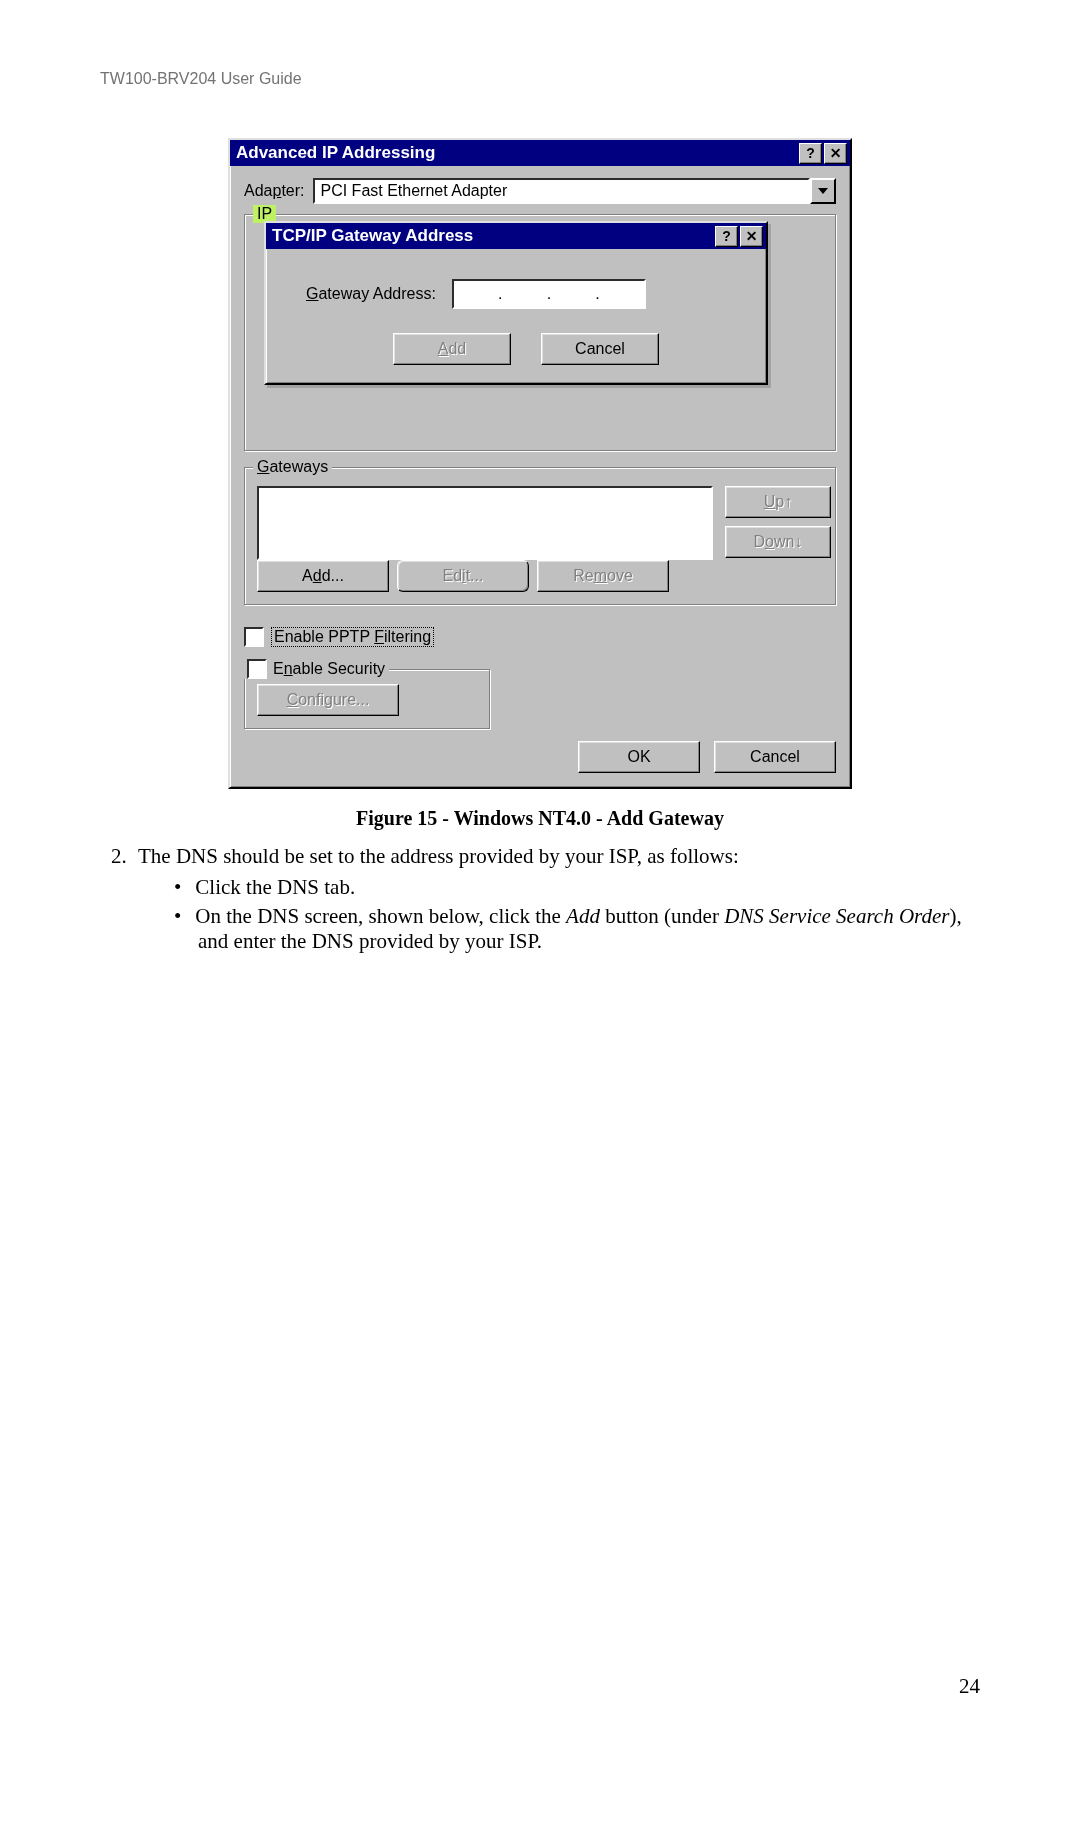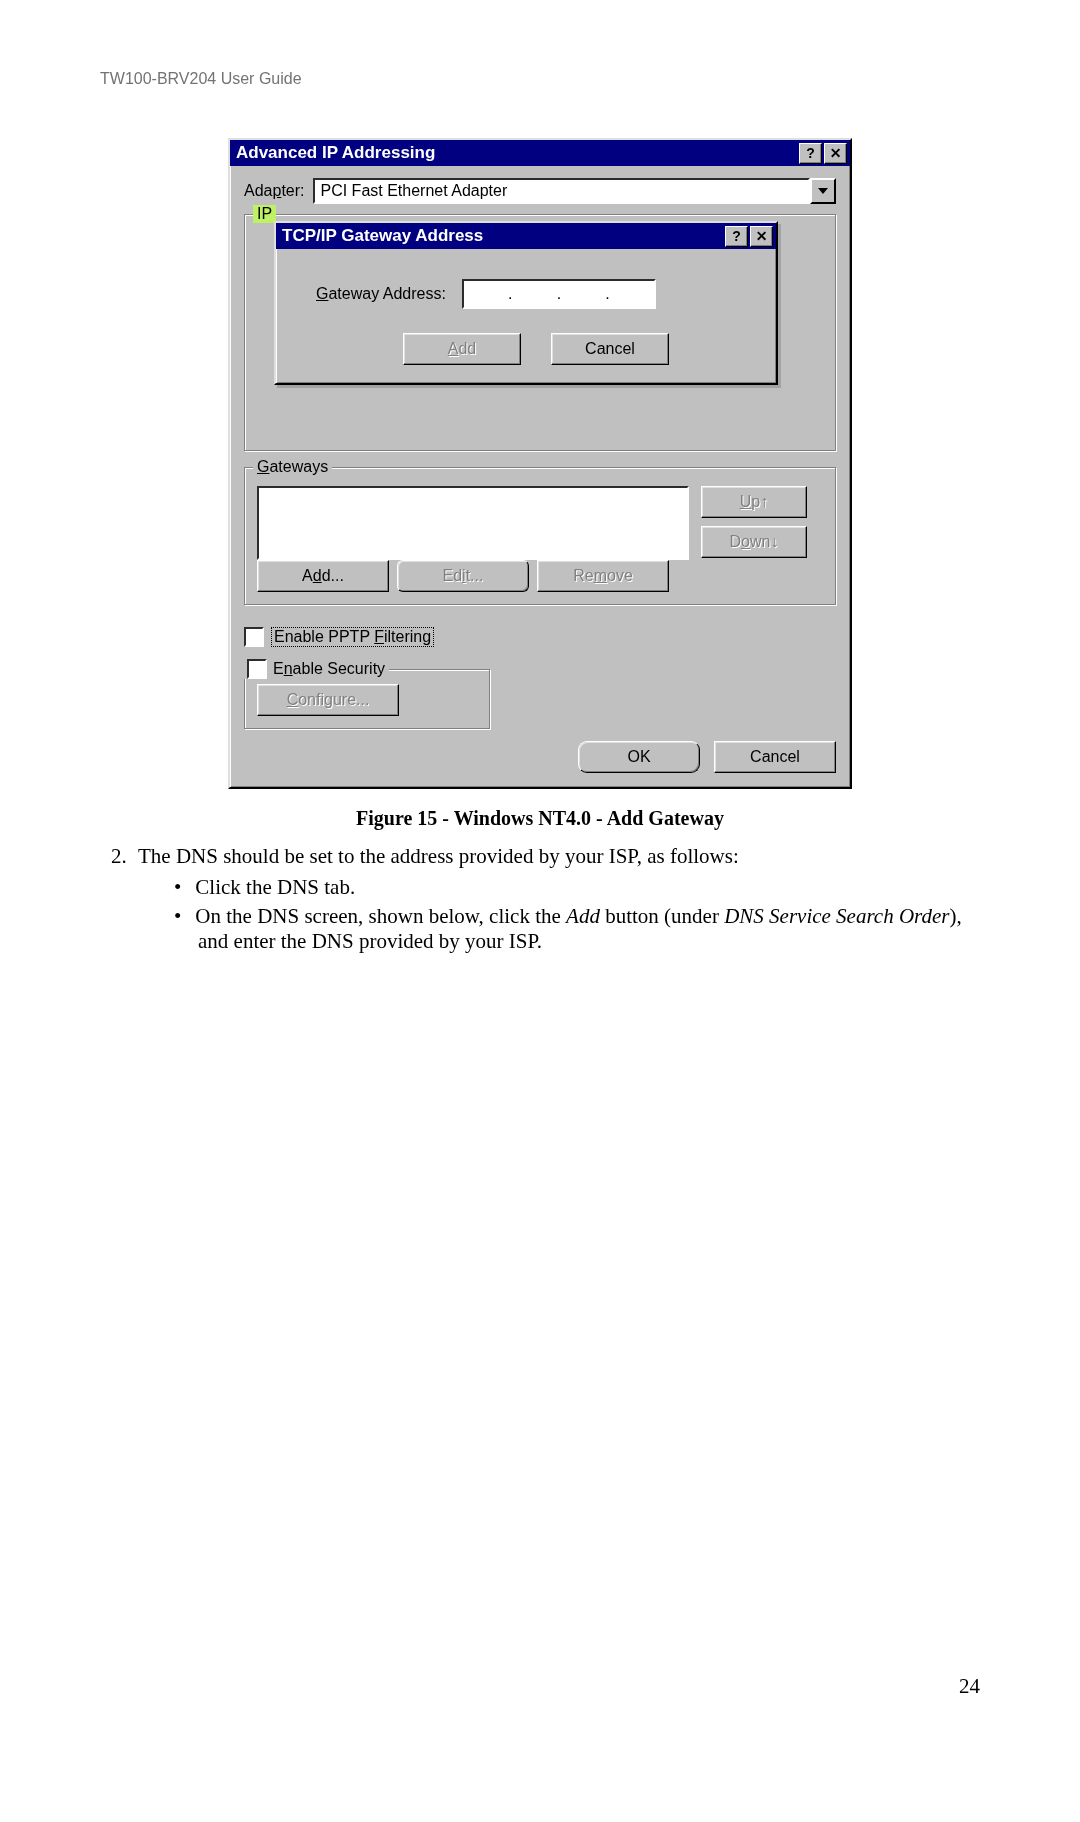--- a/index.html
+++ b/index.html
@@ -101,21 +101,21 @@
   .arrow-down {
     width: 0; height: 0;
     border-left: 5px solid transparent;
     border-right: 5px solid transparent;
     border-top: 6px solid #000;
   }
   .groupbox {
     border: 1px solid #808080;
     box-shadow: 1px 1px 0 #fff, inset 1px 1px 0 #fff;
     margin: 14px 0 0 0;
-    padding: 18px 28px 12px 12px;
+    padding: 18px 4px 12px 12px;
     position: relative;
   }
   .groupbox > .legend {
     position: absolute;
     top: -10px;
     left: 8px;
     background: #c0c0c0;
     padding: 0 4px;
   }
   .ul { text-decoration: underline; }
@@ -136,21 +136,21 @@
   .btn.disabled { color: #808080; text-shadow: 1px 1px 0 #fff; }
   .listbox {
     background: #fff;
     border: 2px inset #fff;
     border-top-color: #808080;
     border-left-color: #808080;
     height: 70px;
   }
   .inner-dialog {
     position: absolute;
-    left: 44px;
+    left: 34px;
     top: 55px;
     width: 500px;
     background: #c0c0c0;
     border: 2px solid #000;
     border-top-color: #dfdfdf;
     border-left-color: #dfdfdf;
     box-shadow: inset 1px 1px 0 #fff, inset -1px -1px 0 #808080, 3px 3px 0 rgba(0,0,0,0.15);
     z-index: 10;
   }
   .inner-body { padding: 30px 20px 18px 40px; }
@@ -298,21 +298,21 @@
 
         <div class="groupbox" style="margin-top:22px; padding:14px 12px 12px 12px; width:220px;">
           <span class="legend" style="left:-2px; top:-11px; display:flex; align-items:center; gap:6px;">
             <span class="check"></span>
             <span>E<span class="ul">n</span>able Security</span>
           </span>
           <div class="btn disabled" style="min-width:120px;"><span class="ul">C</span>onfigure...</div>
         </div>
 
         <div class="bottom-row">
-          <div class="btn" style="min-width:100px;border-radius:9px;">OK</div>
+          <div class="btn" style="min-width:100px;">OK</div>
           <div class="btn" style="min-width:100px;">Cancel</div>
         </div>
 
       </div>
     </div>
   </div>
 
   <div class="caption">Figure 15 - Windows NT4.0 - Add Gateway</div>
 
   <div class="bodytext">

